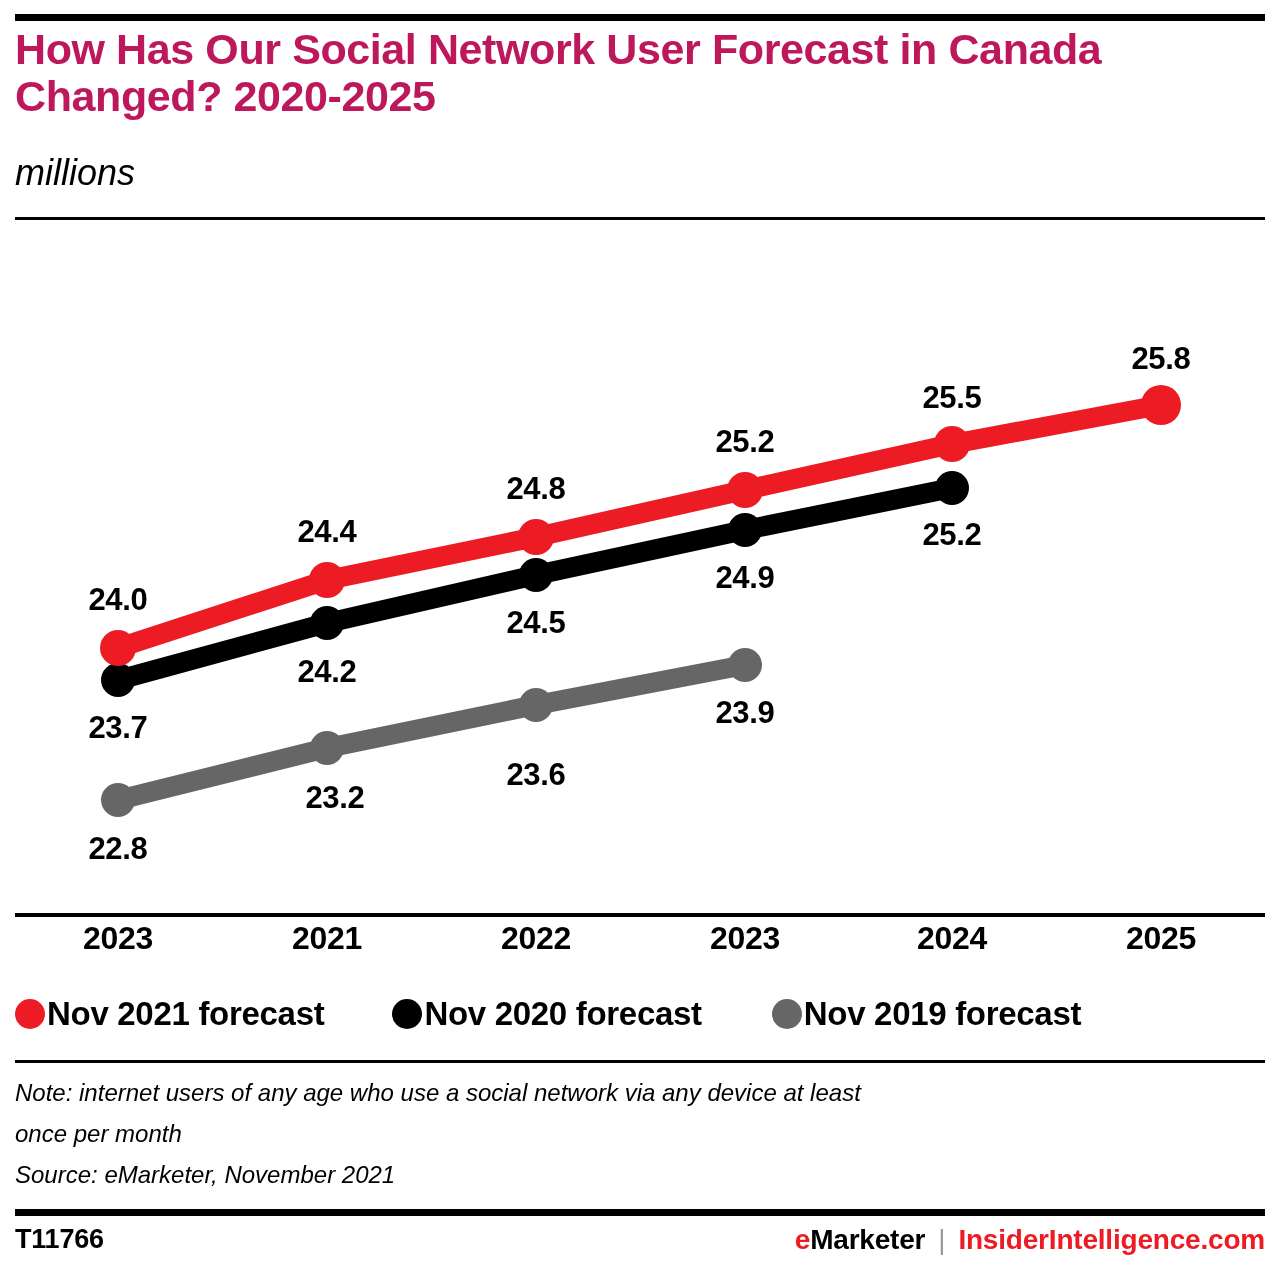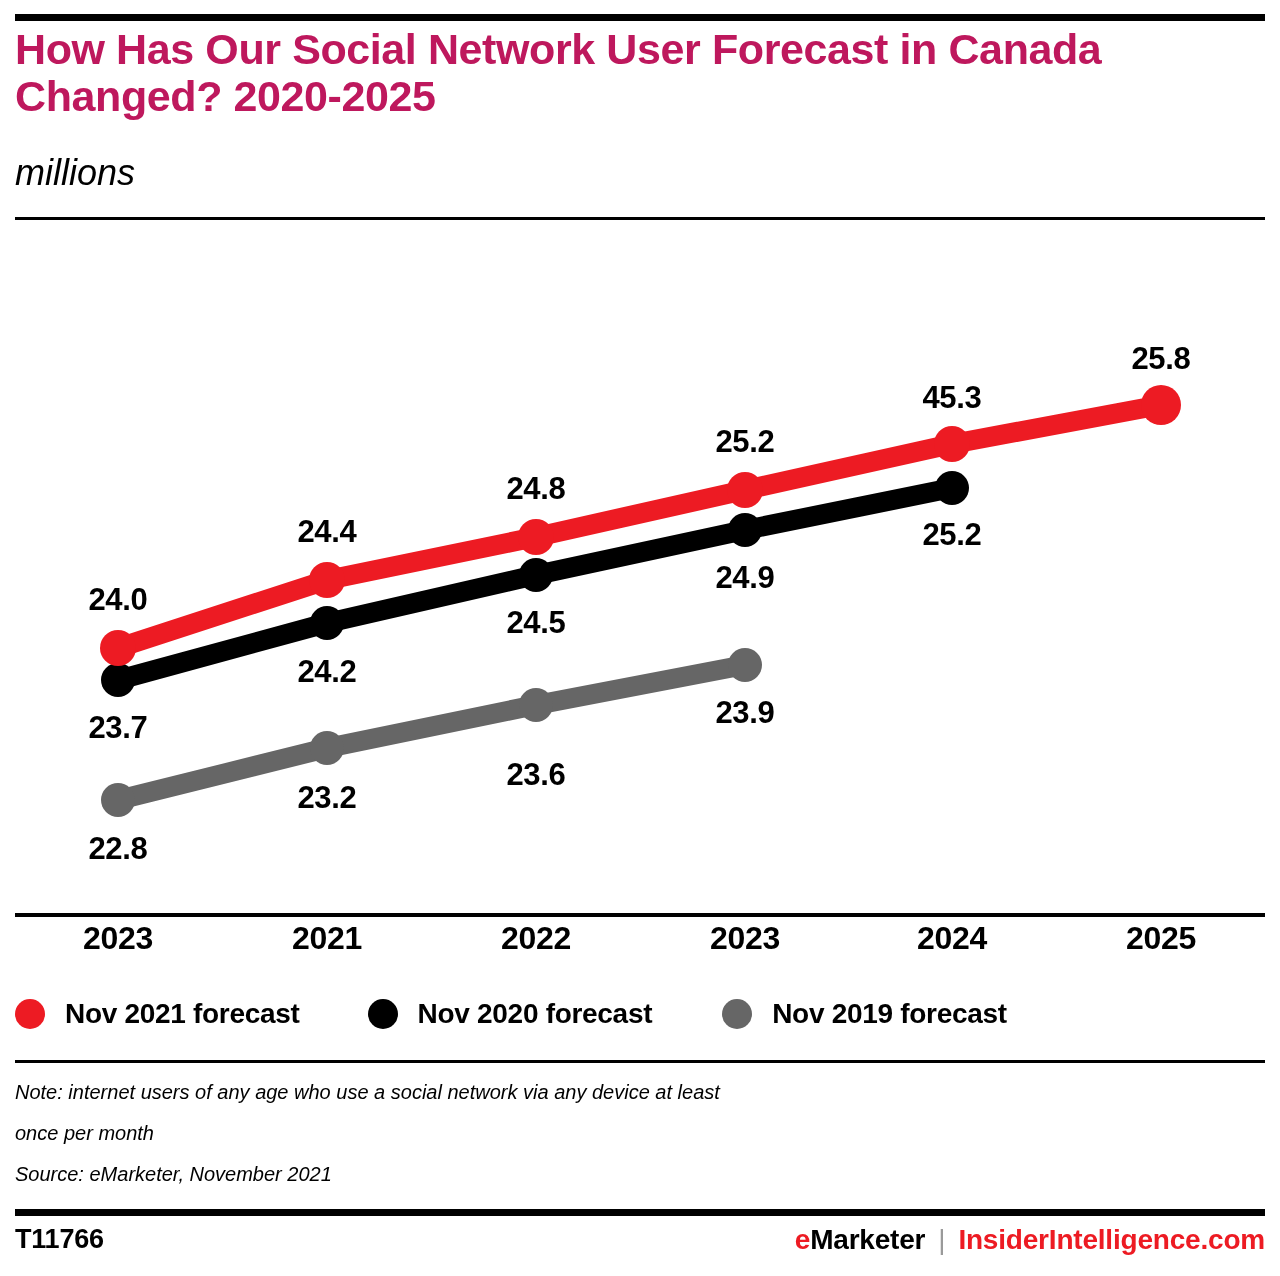--- a/index.html
+++ b/index.html
@@ -103,37 +103,37 @@
     display: flex;
     align-items: center;
   }
   .legend-dot {
     width: 30px;
     height: 30px;
     border-radius: 50%;
     flex: 0 0 auto;
   }
   .legend-label {
-    margin-left: 20px;
-    font-size: 28px;
+    margin-left: 2px;
+    font-size: 33px;
     font-weight: bold;
     color: #000000;
     white-space: nowrap;
     letter-spacing: -0.3px;
   }
   .legend-gap-a { width: 68px; }
   .legend-gap-b { width: 70px; }
 
   
   .note {
     position: absolute;
     left: 15px;
     top: 1072px;
     width: 1245px;
-    font-size: 20px;
+    font-size: 24px;
     font-style: italic;
     color: #000000;
     line-height: 41px;
   }
   .note-line { white-space: pre-wrap; }
 
   
   .footer {
     position: absolute;
     left: 0;
@@ -206,31 +206,31 @@
       <circle cx="536" cy="312" r="18" fill="#ED1B23"></circle>
       <circle cx="745" cy="265" r="18" fill="#ED1B23"></circle>
       <circle cx="952" cy="219" r="18" fill="#ED1B23"></circle>
       <circle cx="1161" cy="180" r="20" fill="#ED1B23"></circle>
     </svg>
 
     <div class="dlabel" style="left:118px;  top:375px;">24.0</div>
     <div class="dlabel" style="left:327px;  top:307px;">24.4</div>
     <div class="dlabel" style="left:536px;  top:264px;">24.8</div>
     <div class="dlabel" style="left:745px;  top:217px;">25.2</div>
-    <div class="dlabel" style="left:952px;  top:173px;">45.3</div>
+    <div class="dlabel" style="left:952px;  top:173px;">25.5</div>
     <div class="dlabel" style="left:1161px; top:134px;text-align:right;">25.8</div>
 
     <div class="dlabel" style="left:118px; top:503px;">23.7</div>
     <div class="dlabel" style="left:327px; top:447px;text-align:right;">24.2</div>
     <div class="dlabel" style="left:536px; top:398px;">24.5</div>
     <div class="dlabel" style="left:745px; top:353px;">24.9</div>
     <div class="dlabel" style="left:952px; top:310px;">25.2</div>
 
     <div class="dlabel" style="left:118px; top:624px;">22.8</div>
-    <div class="dlabel" style="left:327px; top:573px;">23.2</div>
+    <div class="dlabel" style="left:335px; top:573px;">23.2</div>
     <div class="dlabel" style="left:536px; top:550px;">23.6</div>
     <div class="dlabel" style="left:745px; top:488px;">23.9</div>
   </div>
 
   <div class="rule rule-axis"></div>
 
   <div class="xlabels">
     <div class="xlabel" style="left:118px;">2023</div>
     <div class="xlabel" style="left:327px;">2021</div>
     <div class="xlabel" style="left:536px;">2022</div>

